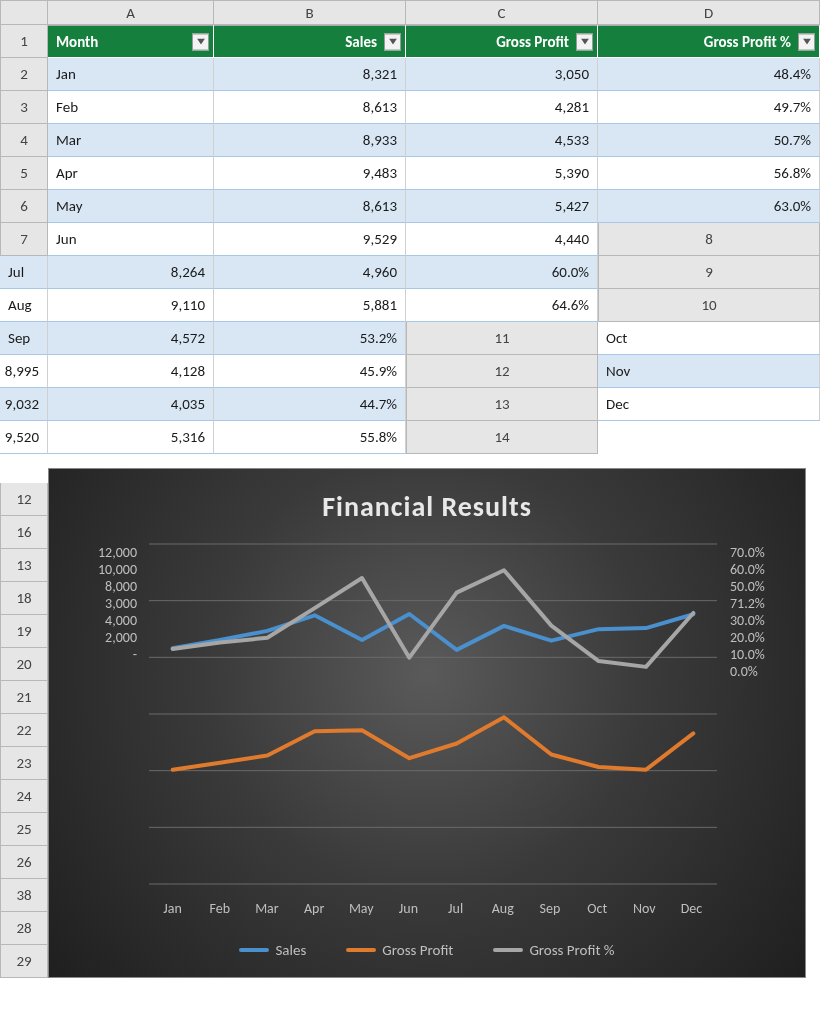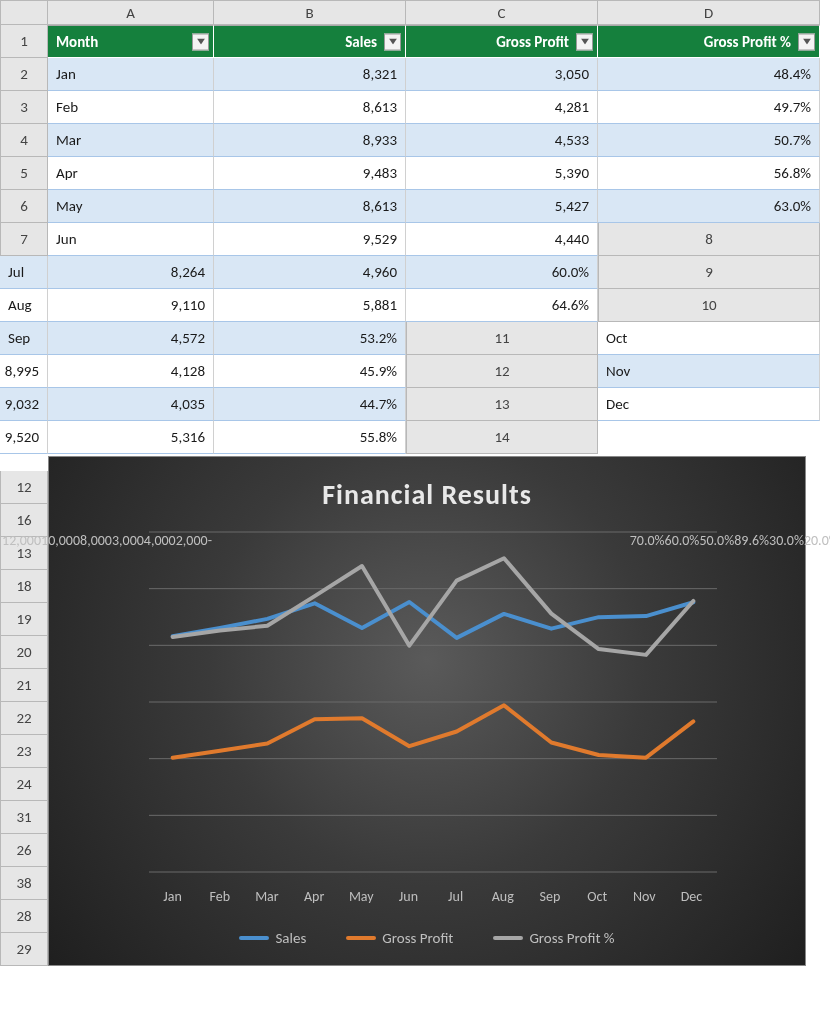--- a/index.html
+++ b/index.html
@@ -72,21 +72,21 @@
       grid-column: 2 / 6;
       grid-row: span 16;
       padding: 0;
     }
     .chart {
       width: 758px;
       height: 510px;
       background: radial-gradient(circle at 50% 40%, #5a5a5a 0%, #3a3a3a 45%, #1f1f1f 100%);
       position: relative;
       border: 1px solid #888;
-      margin-top: 2px;
+      margin-top: 14px;
     }
     .chart-title {
       position: absolute;
       top: 20px;
       left: 0; right: 0;
       text-align: center;
       color: #e8e8e8;
       font-size: 28px;
       font-weight: 700;
       letter-spacing: 1px;
@@ -97,27 +97,27 @@
       left: 100px;
       right: 90px;
       top: 75px;
       bottom: 95px;
     }
     .y-left-labels, .y-right-labels {
       position: absolute;
       top: 75px;
       bottom: 95px;
       display: flex;
-      flex-direction: row;
-      justify-content: center;
+      flex-direction: column;
+      justify-content: flex-start;
       color: #bfbfbf;
       font-size: 14px;
     }
     .y-left-labels { left: 28px; width: 60px; text-align: right; }
-    .y-right-labels { right: 12px; width: 55px; text-align: left; }
+    .y-right-labels { right: 20px; width: 55px; text-align: left; }
     .x-labels {
       position: absolute;
       left: 100px;
       right: 90px;
       bottom: 60px;
       display: flex;
       justify-content: space-around;
       color: #bfbfbf;
       font-size: 14px;
     }
@@ -245,21 +245,21 @@
           <div>8,000</div>
           <div>3,000</div>
           <div>4,000</div>
           <div>2,000</div>
           <div>-</div>
         </div>
         <div class="y-right-labels">
           <div>70.0%</div>
           <div>60.0%</div>
           <div>50.0%</div>
-          <div>89.6%</div>
+          <div>71.2%</div>
           <div>30.0%</div>
           <div>20.0%</div>
           <div>10.0%</div>
           <div>0.0%</div>
         </div>
         <div class="plot">
           <svg width="568" height="340" style="position:absolute;left:0;top:0;overflow:visible">
             <line class="grid-line" x1="0" y1="340" x2="568" y2="340"></line>
             <line class="grid-line" x1="0" y1="283.3333333333333" x2="568" y2="283.3333333333333"></line>
             <line class="grid-line" x1="0" y1="226.66666666666669" x2="568" y2="226.66666666666669"></line>
@@ -305,18 +305,18 @@
     <div class="row-header">12</div>
     <div class="row-header">16</div>
     <div class="row-header">13</div>
     <div class="row-header">18</div>
     <div class="row-header">19</div>
     <div class="row-header">20</div>
     <div class="row-header">21</div>
     <div class="row-header">22</div>
     <div class="row-header">23</div>
     <div class="row-header">24</div>
-    <div class="row-header">31</div>
+    <div class="row-header">25</div>
     <div class="row-header">26</div>
     <div class="row-header">38</div>
     <div class="row-header">28</div>
     <div class="row-header">29</div>
   </div>
 
 </body></html>

